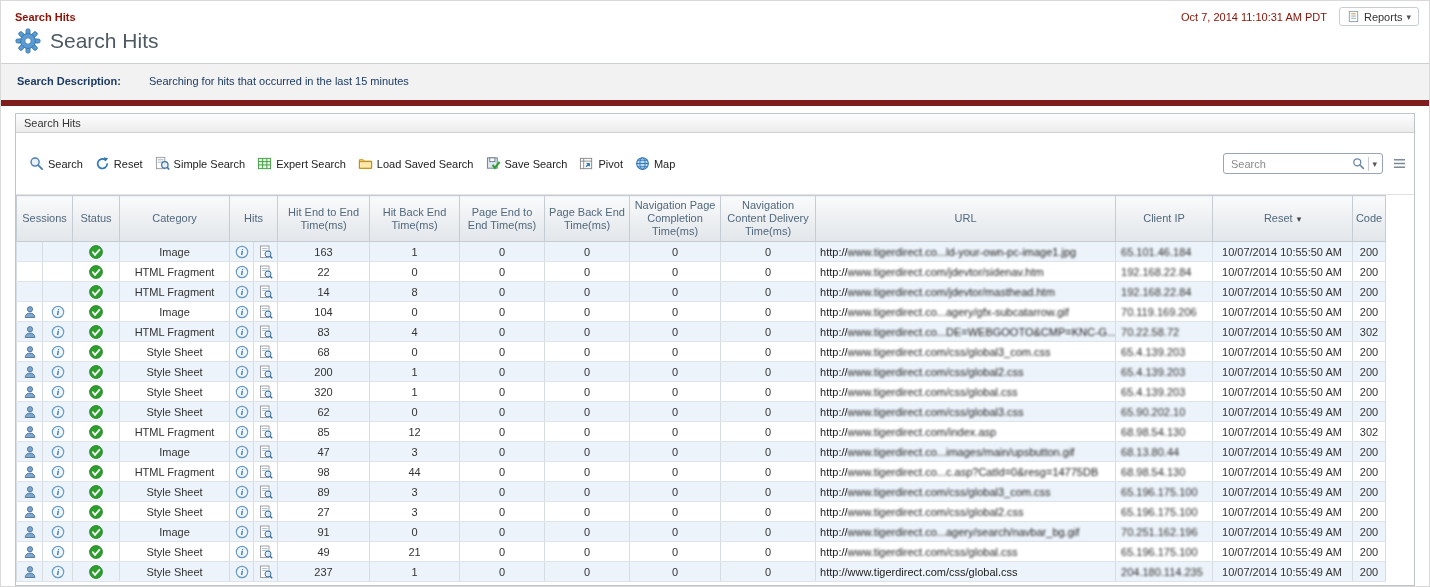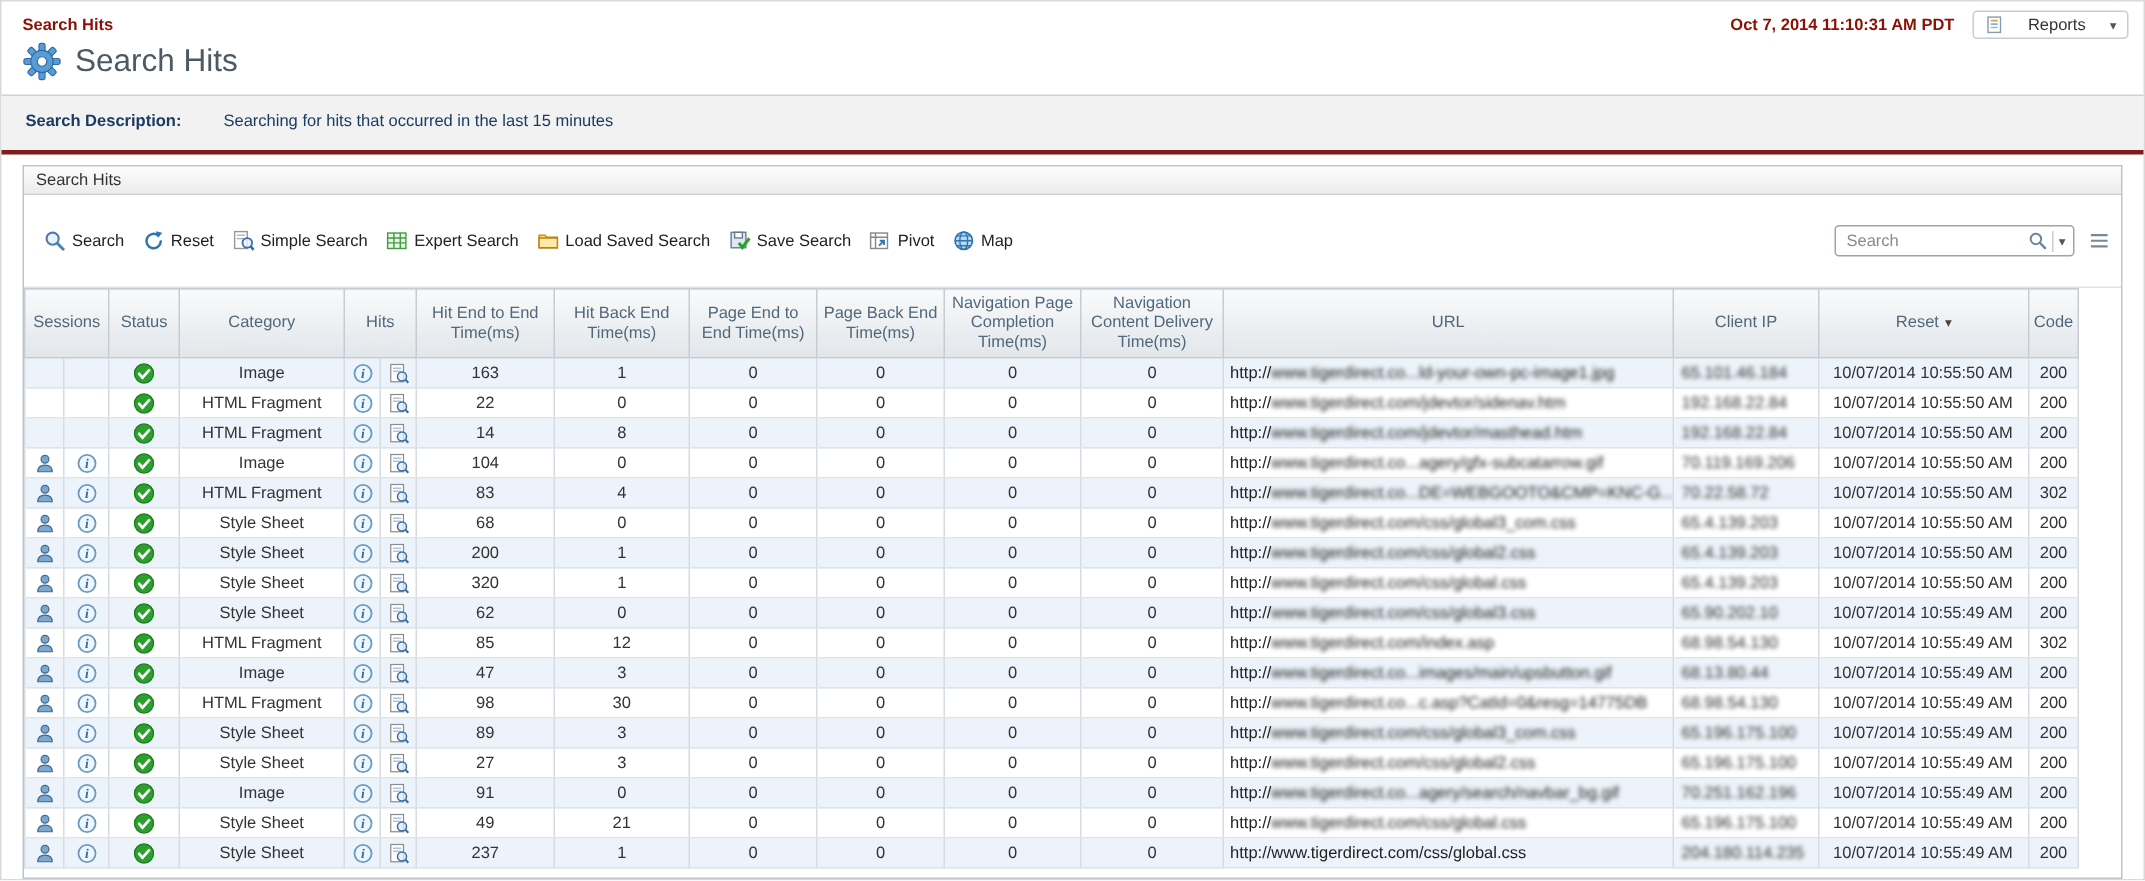--- a/index.html
+++ b/index.html
@@ -7,30 +7,30 @@
     margin: 0; width: 1430px; height: 587px; overflow: hidden;
     background: #fff; color: #333;
     font-family: "Liberation Sans", sans-serif; font-size: 11px;
   }
   .page { width: 1430px; height: 587px; border: 1px solid #d9d9d9; background: #fff; display: flex; flex-direction: column; }
 
   
   .topbar { display: flex; justify-content: space-between; align-items: center; padding: 6px 10px 0 14px; }
   .breadcrumb { color: #8c1004; font-weight: bold; cursor: pointer; }
   .top-right { display: flex; align-items: center; gap: 12px; }
-  .datetime { color: #8c1004; font-weight: bold; }
-  .reports-btn { display: inline-flex; align-items: center; gap: 16px; border: 1px solid #c8cdd3; background: #fff; border-radius: 3px; padding: 2px 7px; font: inherit; color: #333; cursor: pointer; }
+  .datetime { color: #8c1004; font-weight: normal; }
+  .reports-btn { display: inline-flex; align-items: center; gap: 4px; border: 1px solid #c8cdd3; background: #fff; border-radius: 3px; padding: 2px 7px; font: inherit; color: #333; cursor: pointer; }
   .caret { font-size: 9px; color: #555; }
 
   
   .titlebar { display: flex; align-items: center; gap: 9px; padding: 2px 14px 9px; border-bottom: 1px solid #cdd1d5; }
   .titlebar h1 { margin: 0; font-size: 21px; font-weight: normal; color: #4d5a63; }
 
   
-  .summary { background: #f2f2f2; border-bottom: 3px solid #7f1d1d; padding: 9px 0 11px; }
+  .summary { background: #f2f2f2; border-bottom: 6px solid #7f1d1d; padding: 9px 0 11px; }
   .srow { padding: 2px 16px; color: #1c3b63; }
   .slabel { display: inline-block; width: 132px; font-weight: bold; }
 
   
   .panel { margin: 7px 14px 0; border: 1px solid #bfc4c9; flex: 1; display: flex; flex-direction: column; overflow: hidden; background: #fff; }
   .panel-header { background: linear-gradient(#fdfdfd, #ececec); border-bottom: 1px solid #cfcfcf; padding: 3px 8px; color: #333; }
 
   
   .toolbar { display: flex; justify-content: space-between; align-items: center; padding: 20px 8px; border-bottom: 1px solid #e2e2e2; }
   .tb-left { display: flex; align-items: center; gap: 2px; }
@@ -773,21 +773,21 @@
             <td class="icell"><span class="row-ic">
                 <svg viewBox="0 0 14 14">
                   <rect x="1.5" y="1" width="8.5" height="11.5" fill="#fff" stroke="#8a8a8a" stroke-width="0.8"></rect>
                   <line x1="3" y1="3.5" x2="8.5" y2="3.5" stroke="#b0c4d8"></line>
                   <line x1="3" y1="5.5" x2="8.5" y2="5.5" stroke="#b0c4d8"></line>
                   <circle cx="9" cy="9" r="3" fill="rgba(220,235,250,0.75)" stroke="#3a6ea5" stroke-width="1"></circle>
                   <line x1="11.2" y1="11.2" x2="13.2" y2="13.2" stroke="#3a6ea5" stroke-width="1.4"></line>
                 </svg>
               </span></td>
             <td class="num">98</td>
-            <td class="num">30</td>
+            <td class="num">44</td>
             <td class="num">0</td>
             <td class="num">0</td>
             <td class="num">0</td>
             <td class="num">0</td>
             <td class="url"><span>http://</span><span class="blur">www.tigerdirect.co...c.asp?CatId=0&amp;resg=14775DB</span></td>
             <td class="ip"><span class="blur">68.98.54.130</span></td>
             <td class="time">10/07/2014 10:55:49 AM</td>
             <td class="code">200</td>
           </tr>
           <tr class="alt">

